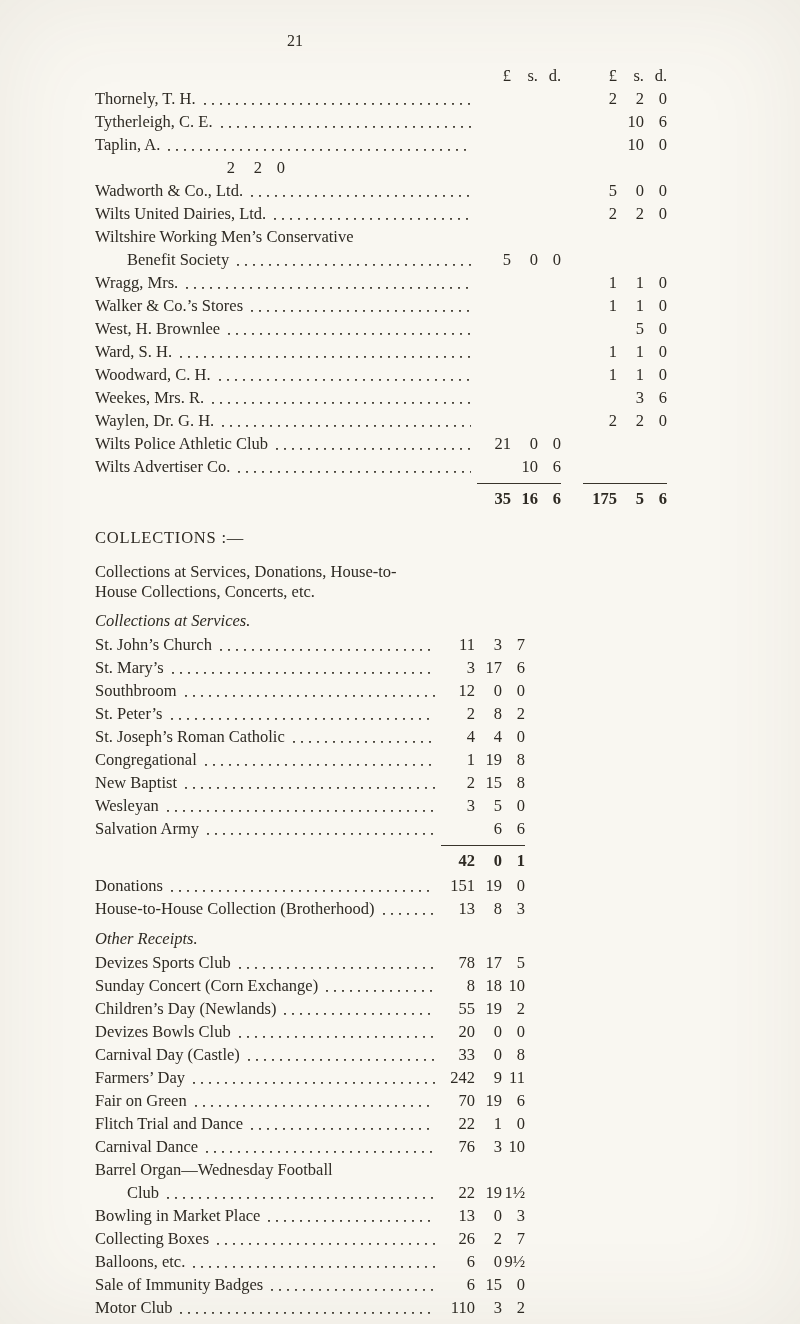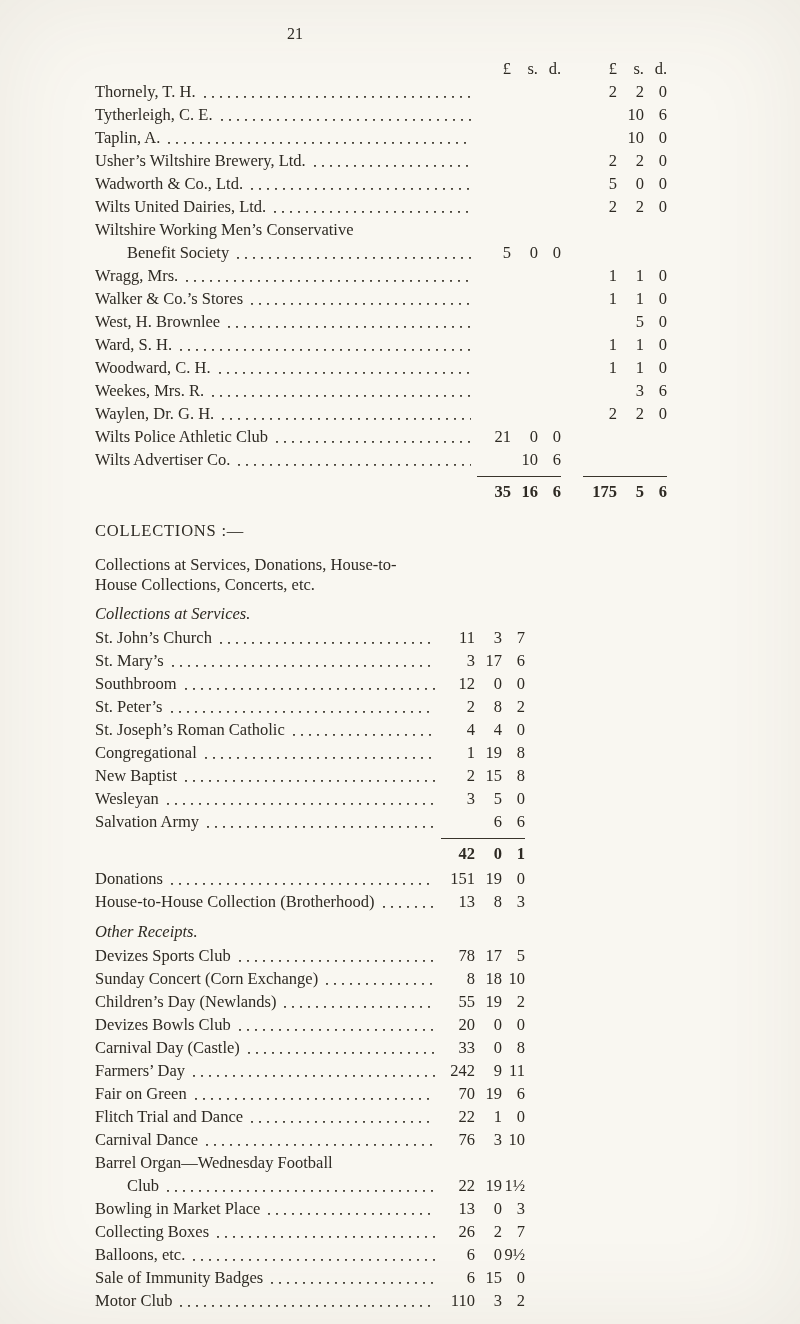--- a/index.html
+++ b/index.html
@@ -10,21 +10,21 @@
     color: #2e2a23;
   }
   .sheet {
     position: relative;
     width: 800px; height: 1324px;
     background: #f9f7f1;
     box-shadow: inset 0 0 100px rgba(90, 78, 55, 0.08);
     overflow: hidden;
   }
   .content {
-    position: absolute; left: 95px; top: 25px; width: 572px;
+    position: absolute; left: 95px; top: 32px; width: 572px;
     font-size: 16.5px;
   }
   .page-number {
     width: 400px; text-align: center;
     font-size: 16px; margin-bottom: 14px;
   }
   .row { display: flex; line-height: 23px; }
   .label-wrap { flex: 1 1 auto; display: flex; overflow: hidden; }
   .label { white-space: nowrap; }
   .label.indent { padding-left: 32px; }
@@ -125,24 +125,20 @@
             </div>
             <div class="gap"></div>
             <div class="grp">
               <span class="c lb"></span>
               <span class="c s">10</span>
               <span class="c d">0</span>
             </div>
           </div>
 
           <div class="row">
-            <div class="label-wrap">
-              <span class="label">Usher’s Wiltshire Brewery, Ltd.</span>
-              <span class="leader"></span>
-            </div>
             <div class="grp">
               <span class="c lb"></span>
               <span class="c s"></span>
               <span class="c d"></span>
             </div>
             <div class="gap"></div>
             <div class="grp">
               <span class="c lb">2</span>
               <span class="c s">2</span>
               <span class="c d">0</span>

